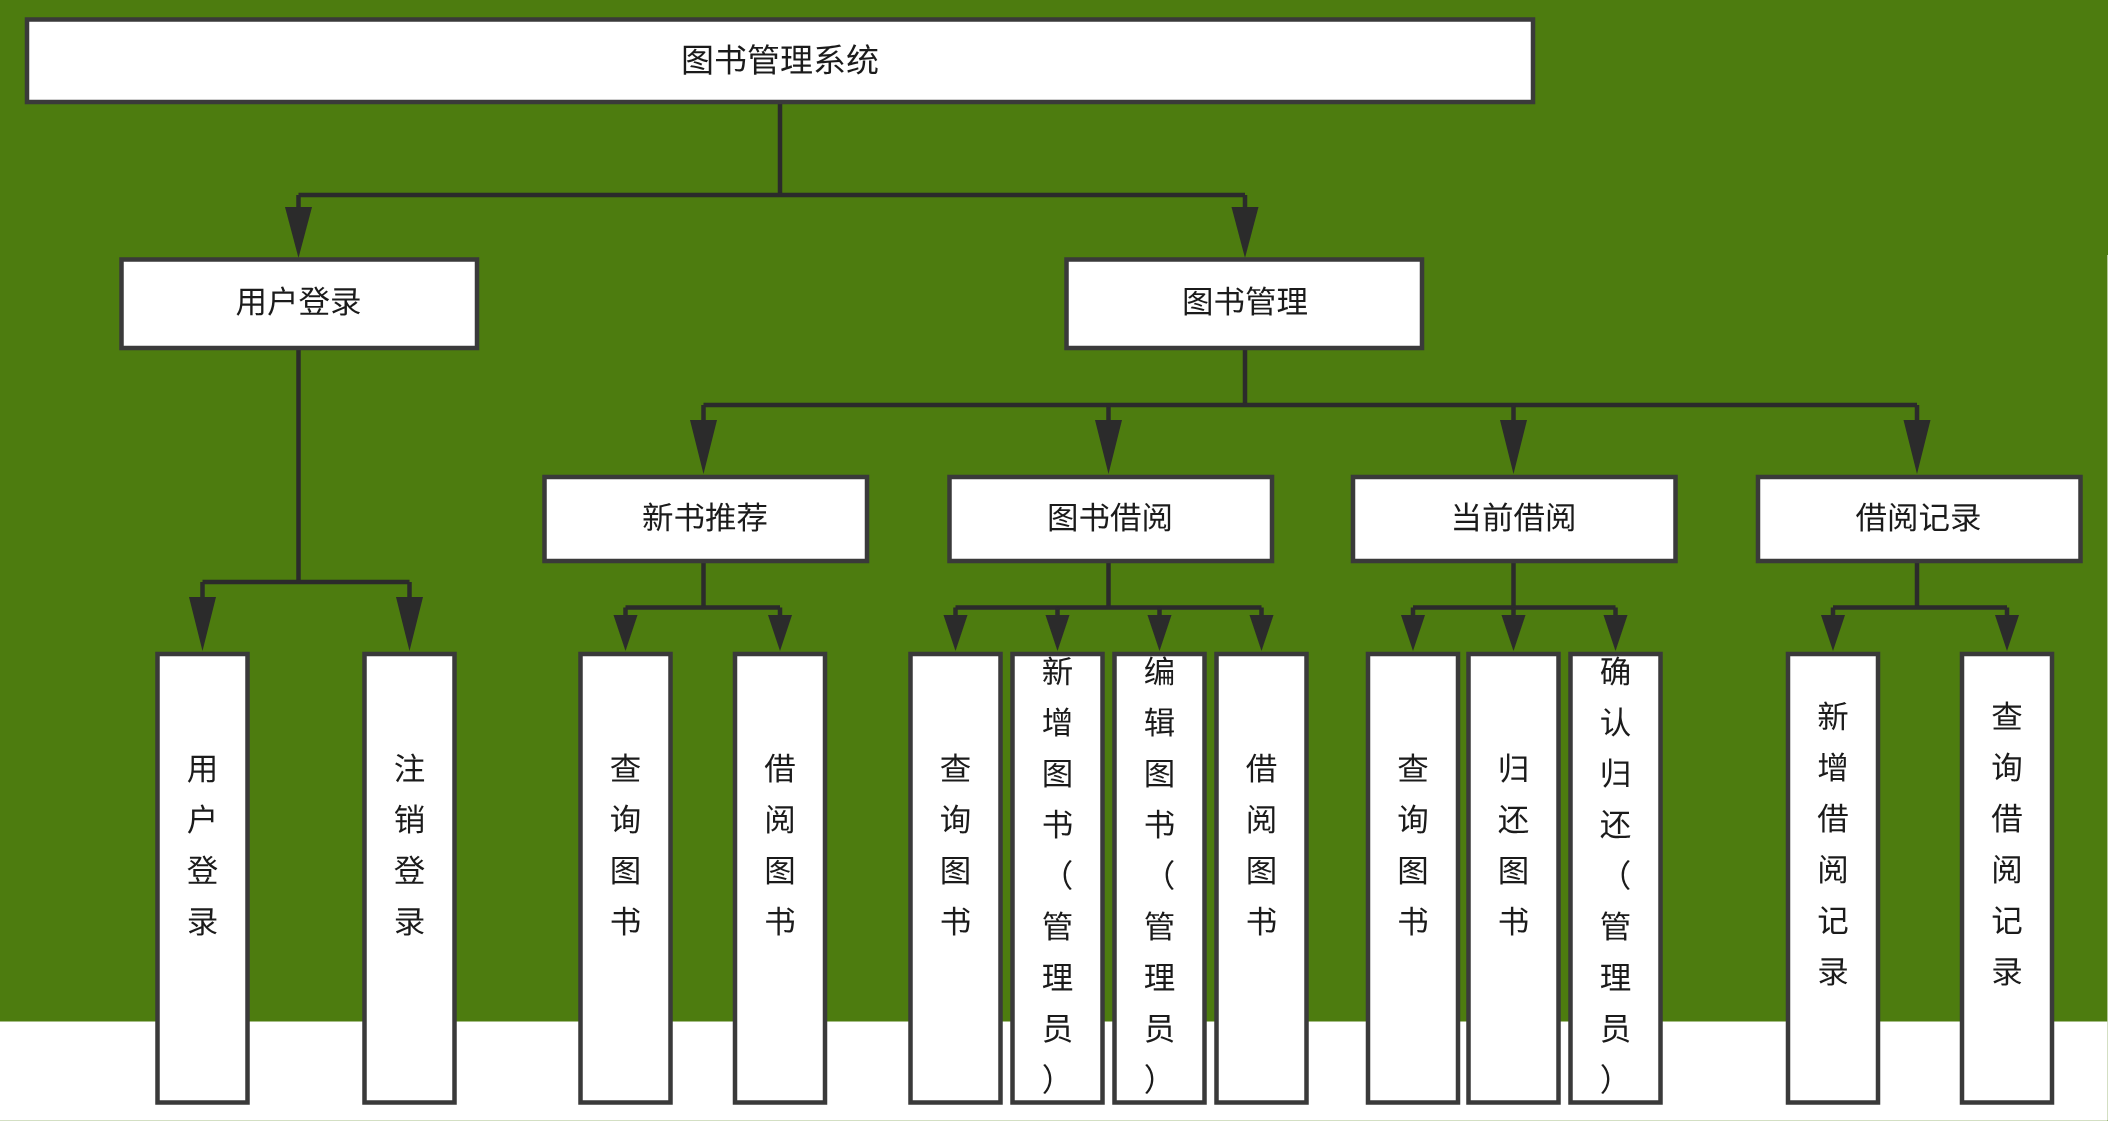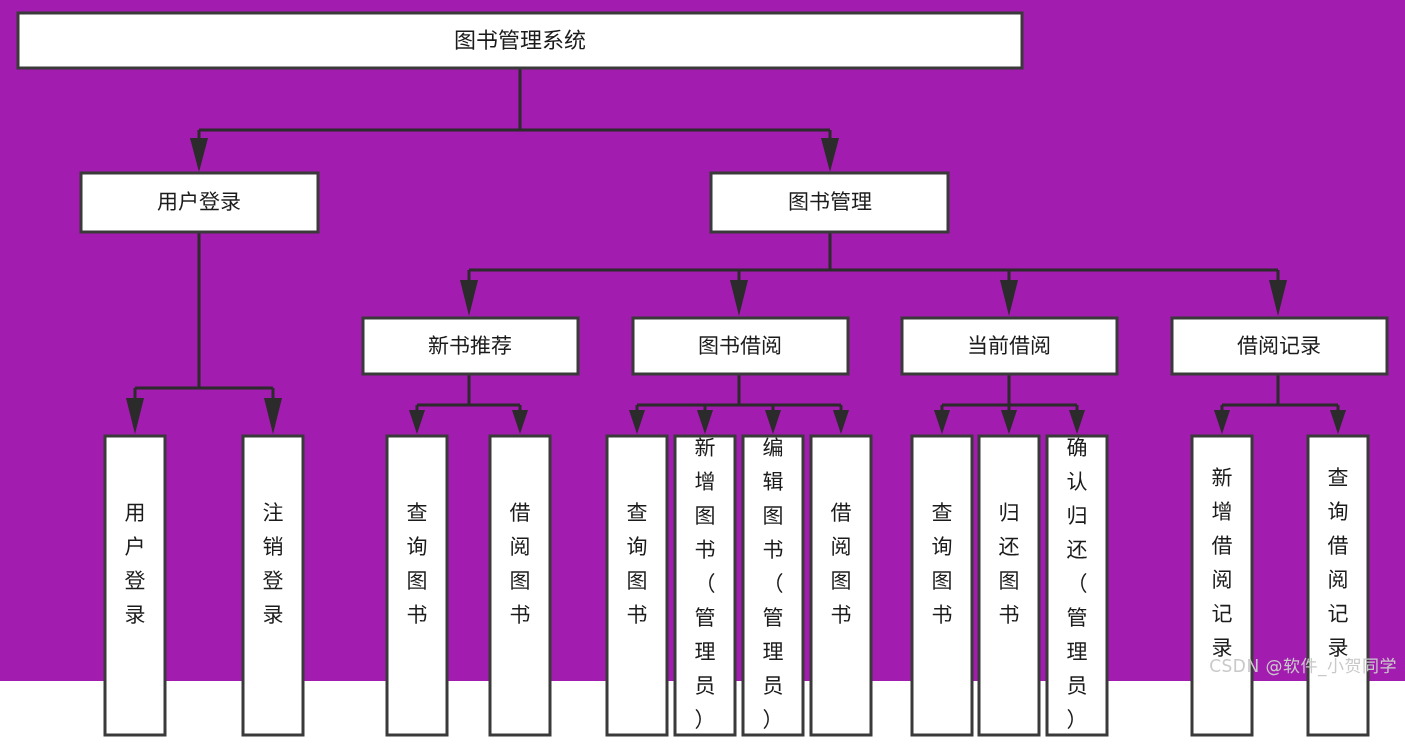--- a/index.html
+++ b/index.html
@@ -11,21 +11,21 @@
   body {
     width: 1405px;
     height: 747px;
     overflow: hidden;
     font-family: "DejaVu Sans", "Liberation Sans", sans-serif;
   }
   #diagram-root {
     position: relative;
     width: 1405px;
     height: 681px;
-    background: #a21caf;
+    background: #4d7c0f;
   }
   svg#flow-svg {
     position: absolute;
     left: 0;
     top: 0;
     width: 1405px;
     height: 747px;
     display: block;
   }
   .node-box {
@@ -228,14 +228,13 @@
       <rect class="node-box" x="1192" y="436" width="60" height="299"></rect>
       <text class="leaf-label" x="1222" y="485"><tspan x="1222" y="485">新</tspan><tspan x="1222" y="519">增</tspan><tspan x="1222" y="553">借</tspan><tspan x="1222" y="587">阅</tspan><tspan x="1222" y="621">记</tspan><tspan x="1222" y="655">录</tspan></text>
     </g>
     <g>
       <rect class="node-box" x="1308" y="436" width="60" height="299"></rect>
       <text class="leaf-label" x="1338" y="485"><tspan x="1338" y="485">查</tspan><tspan x="1338" y="519">询</tspan><tspan x="1338" y="553">借</tspan><tspan x="1338" y="587">阅</tspan><tspan x="1338" y="621">记</tspan><tspan x="1338" y="655">录</tspan></text>
     </g>
 
   </svg>
 
-  <div class="watermark">CSDN @软件_小贺同学</div>
 </div>
 
 </body></html>

